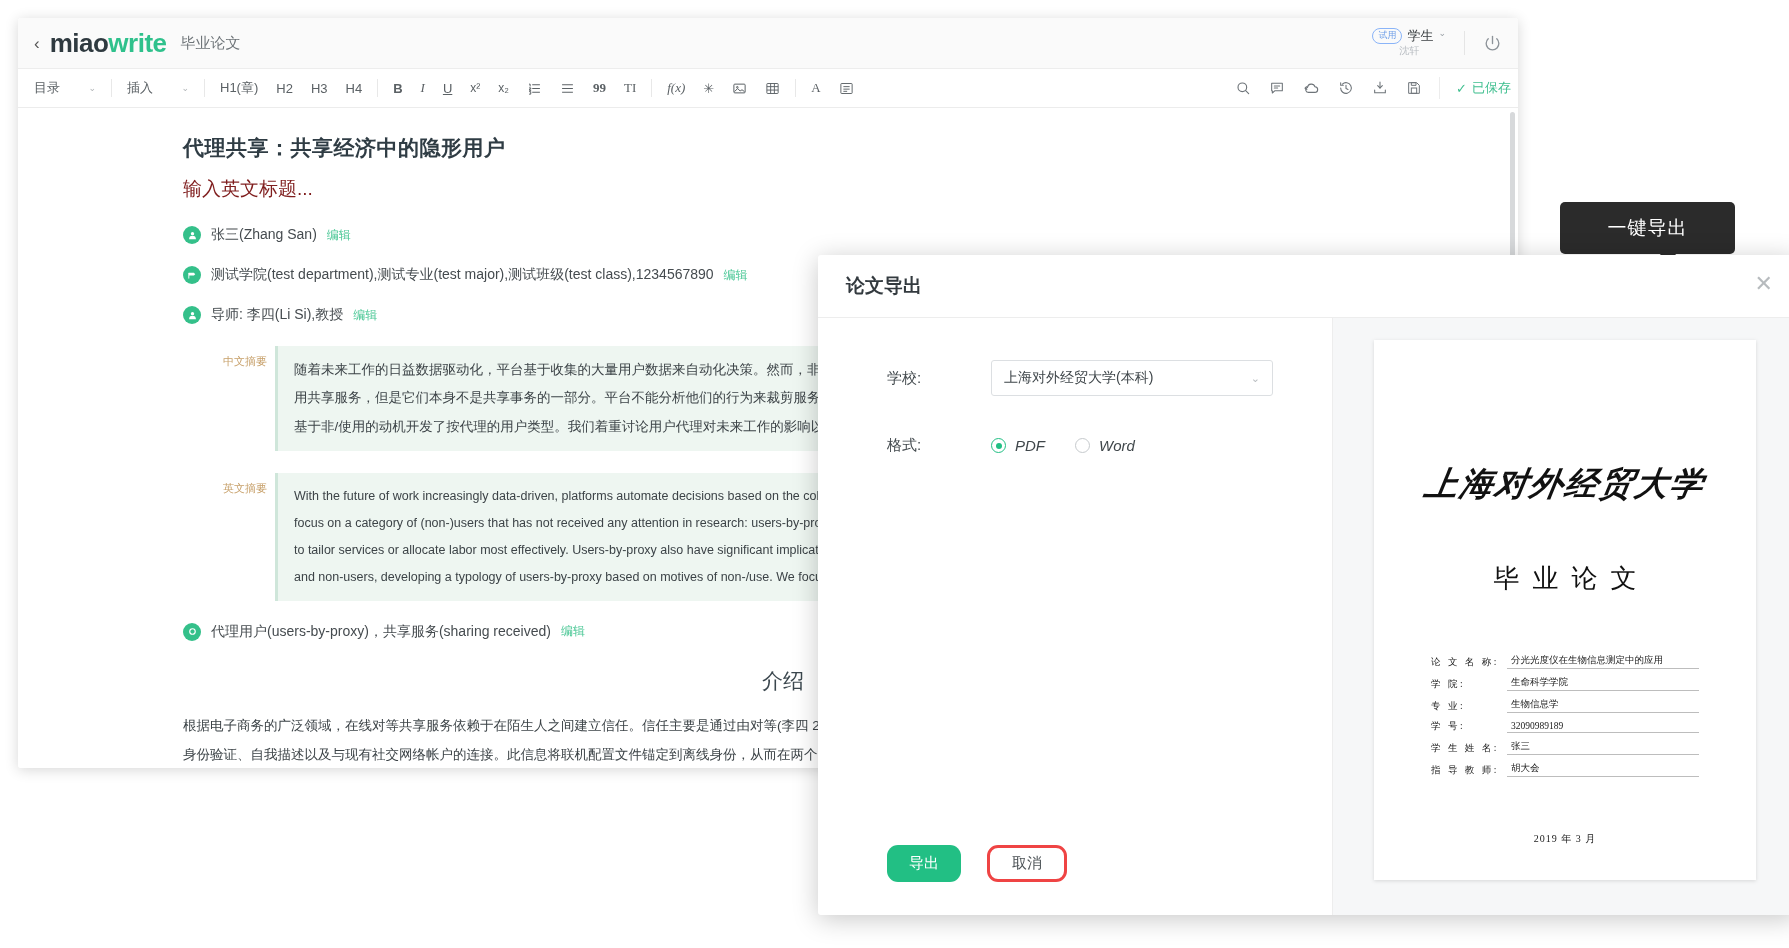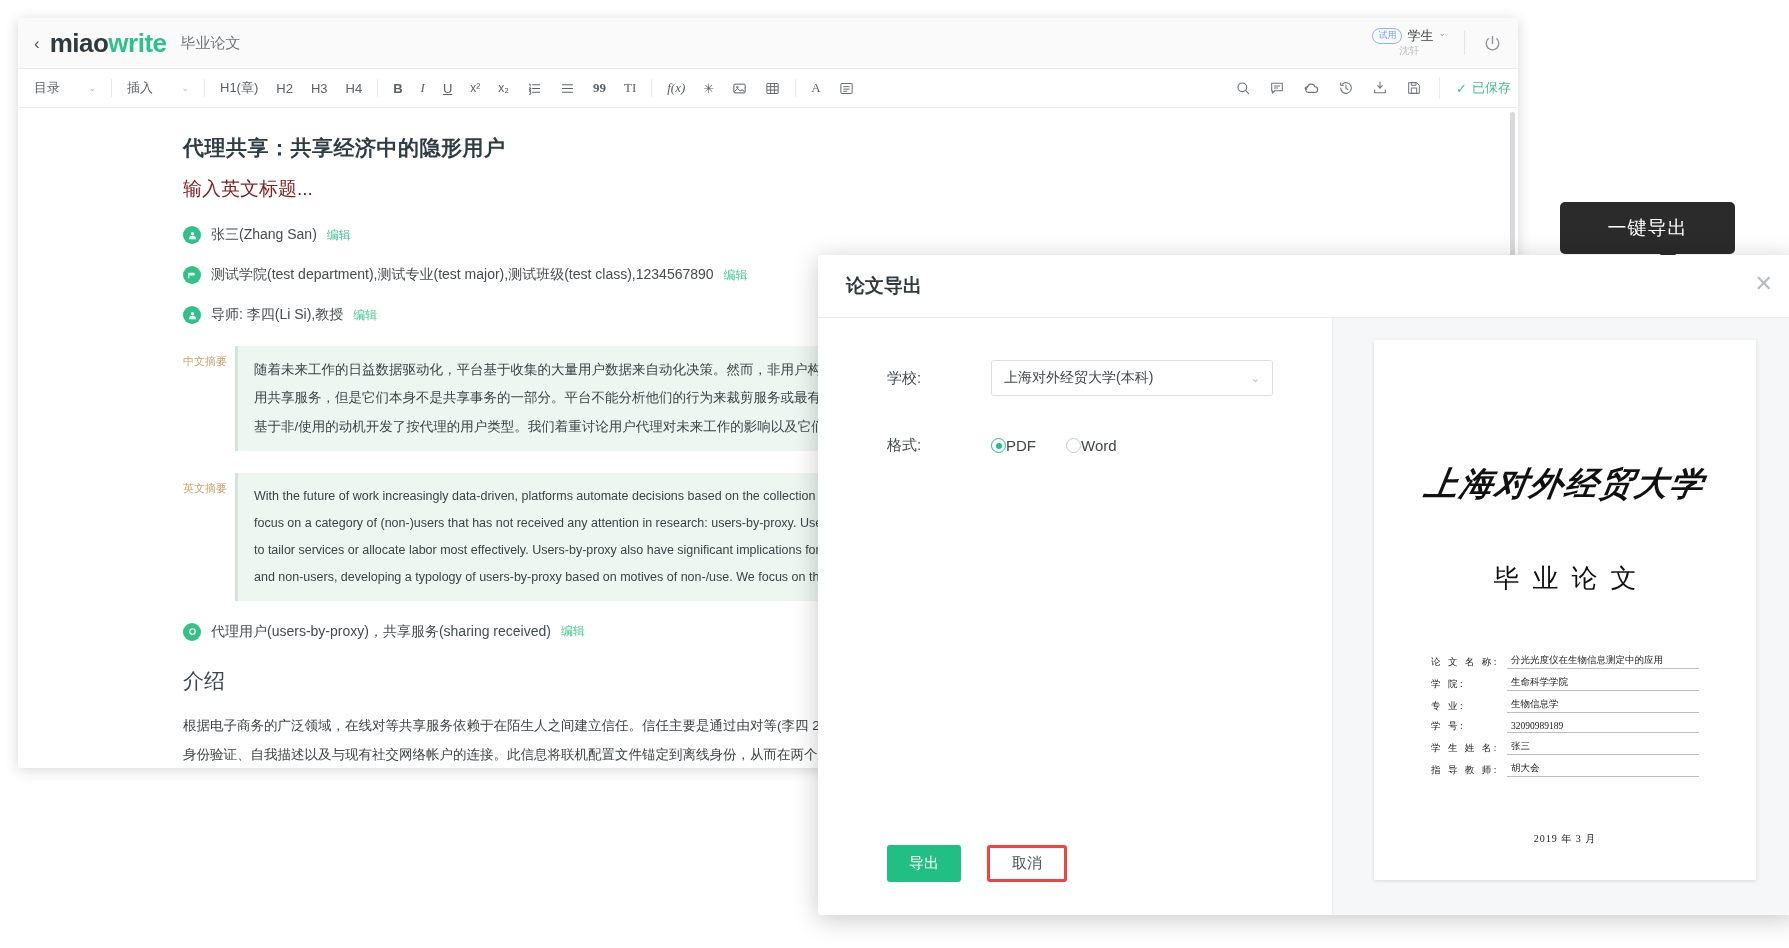--- a/index.html
+++ b/index.html
@@ -55,28 +55,28 @@
   .doc-inner{width:1230px;margin:0 auto;padding-left:30px;box-sizing:border-box;position:relative;}
   .doc-title{font-size:21px;font-weight:bold;color:#2f3c44;letter-spacing:.5px;margin:0 0 14px 0;}
   .doc-subtitle{font-size:19px;color:#7f1d1d;margin:0 0 24px 0;}
   .meta-row{display:flex;align-items:center;gap:10px;margin-bottom:22px;font-size:14px;color:#454b4f;}
   .meta-ico{
     width:18px;height:18px;border-radius:50%;background:#34c08a;color:#fff;
     display:flex;align-items:center;justify-content:center;font-size:11px;flex:none;
   }
   .edit-link{color:#49c795;font-size:12px;cursor:pointer;}
   .abs-wrap{display:flex;align-items:flex-start;margin-bottom:22px;}
-  .abs-label{width:52px;flex:none;font-size:11px;color:#c7a06a;padding-top:8px;text-align:left;}
+  .abs-label{width:52px;flex:none;font-size:11px;color:#c7a06a;padding-top:8px;text-align:left;margin-left:40px;}
   .abs-box{
     background:#eef6f1;border-left:3px solid #cfe6da;padding:10px 16px;
     font-size:13.5px;line-height:2.1;color:#3c4347;width:1115px;box-sizing:border-box;
     white-space:nowrap;overflow:hidden;
   }
   .abs-box.en{font-size:12.5px;line-height:2.15;}
-  .section-h{font-size:21px;color:#3b474e;margin:26px 0 16px 0;}
+  .section-h{text-align:center;font-size:21px;color:#3b474e;margin:26px 0 16px 0;}
   .para{font-size:13.5px;line-height:2.15;color:#3c4347;white-space:nowrap;overflow:hidden;}
   .scrollbar{position:absolute;right:3px;top:4px;width:5px;height:210px;background:#d7d9db;border-radius:3px;}
 
   
   #tooltip{
     position:absolute;left:1560px;top:202px;width:175px;height:52px;
     background:#2b2b2b;color:#fff;border-radius:5px;
     display:flex;align-items:center;justify-content:center;font-size:19px;letter-spacing:1px;
   }
   #tooltip .arrow{
@@ -97,26 +97,26 @@
   .modal-right{flex:1;background:#f6f7f8;border-left:1px solid #ededed;display:flex;align-items:flex-start;justify-content:center;padding-top:22px;}
   .form-row{display:flex;align-items:center;margin:0 0 40px 0;padding-left:28px;}
   .form-label{width:104px;font-size:15px;color:#434a4e;}
   .select{
     width:282px;height:36px;border:1px solid #dcdfe2;border-radius:3px;background:#fff;
     display:flex;align-items:center;padding:0 12px;font-size:14px;color:#3f464a;
     justify-content:space-between;cursor:pointer;box-sizing:border-box;
   }
   .select .chev{color:#b9bdc0;font-size:11px;}
   .radio-group{display:flex;align-items:center;gap:30px;}
-  .radio{display:flex;align-items:center;gap:0;font-size:15px;color:#3f464a;cursor:pointer;}
+  .radio{display:flex;align-items:center;gap:9px;font-size:15px;color:#3f464a;cursor:pointer;font-style:italic;}
   .dot{width:15px;height:15px;border-radius:50%;border:1px solid #c6cacd;box-sizing:border-box;display:flex;align-items:center;justify-content:center;}
   .dot.on{border-color:#22bf84;}
   .dot.on::after{content:"";width:6px;height:6px;border-radius:50%;background:#22bf84;}
   .modal-actions{position:absolute;left:28px;bottom:34px;display:flex;gap:26px;}
-  .btn{height:37px;min-width:70px;border-radius:3px;display:flex;align-items:center;justify-content:center;font-size:15px;cursor:pointer;padding:0 22px;box-sizing:border-box;}
+  .btn{height:37px;min-width:70px;border-radius:11px;display:flex;align-items:center;justify-content:center;font-size:15px;cursor:pointer;padding:0 22px;box-sizing:border-box;}
   .btn-primary{background:#22bf84;color:#fff;}
   .btn-ghost{background:#fff;color:#4a5054;border:3px solid #ef4444;}
 
   
   .prev-page{width:382px;height:540px;background:#fff;box-shadow:0 1px 4px rgba(0,0,0,.13);padding:0 0;box-sizing:border-box;position:relative;}
   .prev-uni{
     text-align:center;margin-top:122px;font-family:"Liberation Serif","DejaVu Serif",serif;
     font-size:33px;font-weight:bold;font-style:italic;color:#111;letter-spacing:2px;
     transform:skewX(-9deg);
   }

